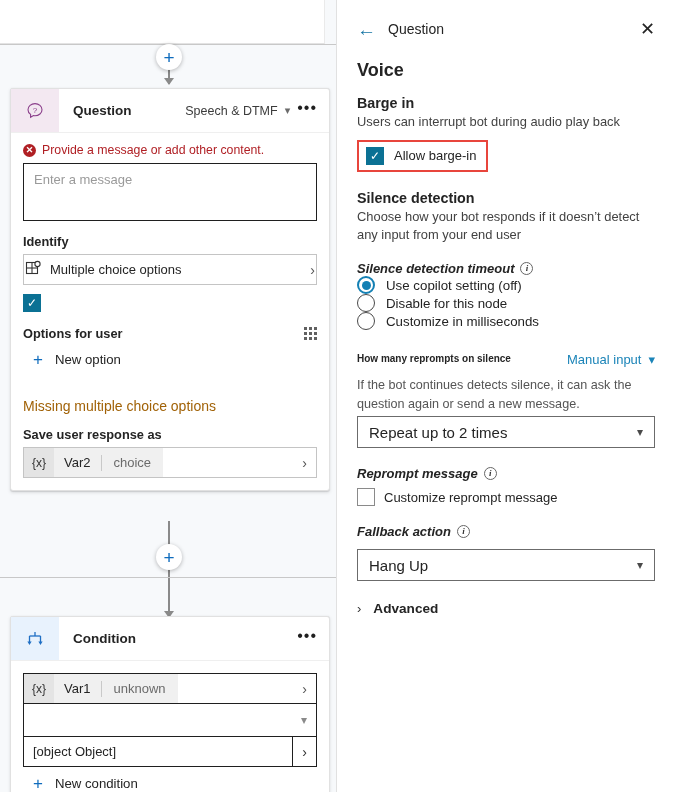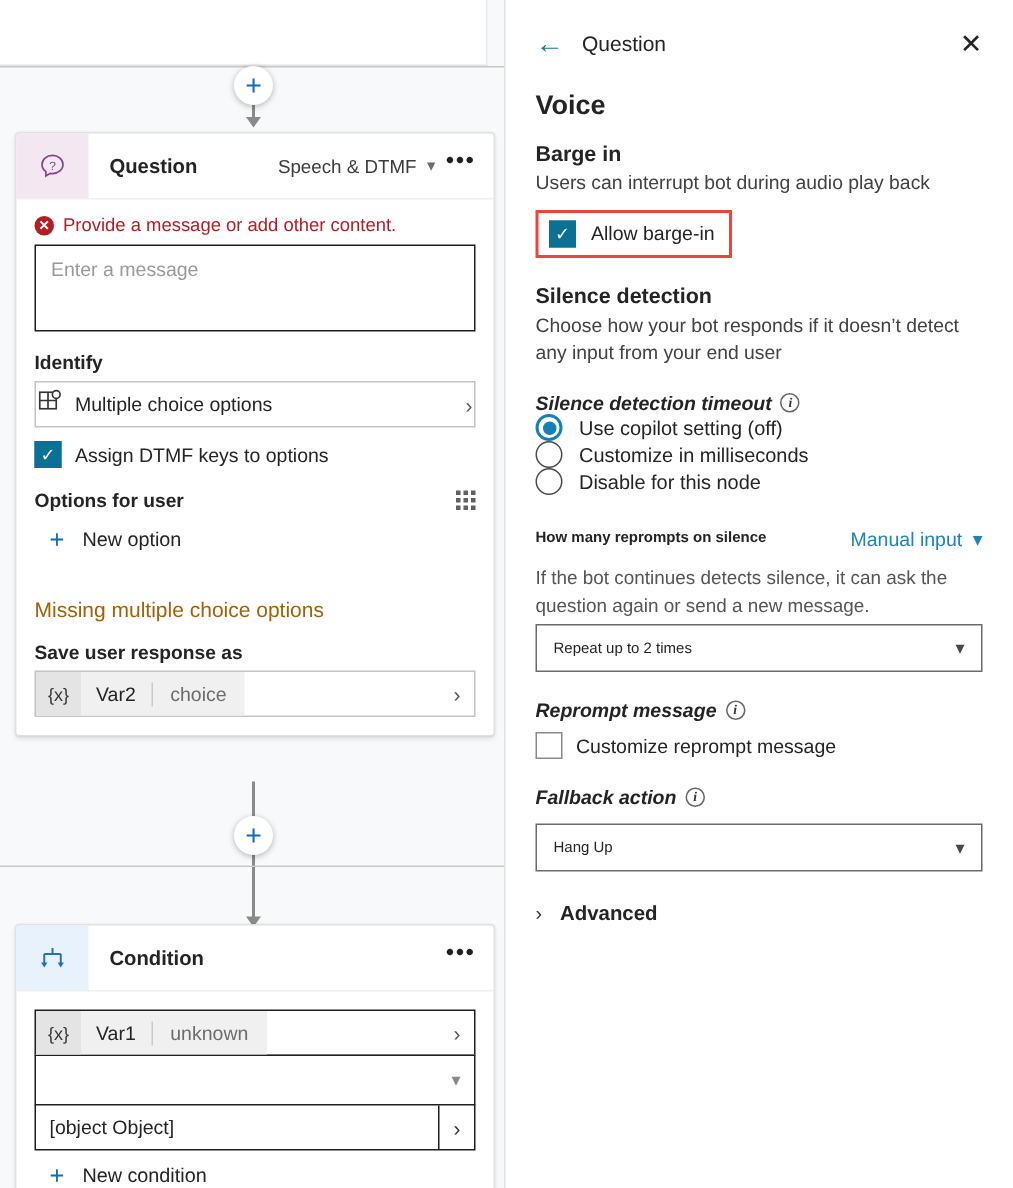--- a/index.html
+++ b/index.html
@@ -175,21 +175,21 @@
   .radio-label { font-size: 13.3px; color: #242424; }
 
   .reprompt-head { display: flex; align-items: flex-start; justify-content: space-between; gap: 10px; }
   .reprompt-head .lbl { font-size: 10px; font-weight: 700; color: #242424; line-height: 1.32; max-width: 165px; }
   .manual-link { display: flex; align-items: center; gap: 7px; color: #1b84b8; font-size: 13px; cursor: pointer; white-space: nowrap; }
   .hint { font-size: 12.6px; color: #555; line-height: 1.5; margin-top: 9px; }
   .dropdown {
     border: 1px solid #6b6b6b; height: 32px; display: flex; align-items: center;
     padding: 0 11px; background: #fff; cursor: pointer; margin-top: 2px;
   }
-  .dropdown .txt { flex: 1; font-size: 10px; color: #242424; }
+  .dropdown .txt { flex: 1; font-size: 15px; color: #242424; }
   .dropdown .chev { color: #4a4a4a; font-size: 12px; }
 
   .adv-row { display: flex; align-items: center; gap: 12px; margin-top: 20px; cursor: pointer; }
   .adv-chev { color: #333; font-size: 13px; }
   .adv-label { font-size: 13.6px; font-weight: 700; color: #242424; }
 
   .mt18 { margin-top: 18px; }
   .mt10 { margin-top: 10px; }
   .mt22 { margin-top: 22px; }
 </style>
@@ -240,21 +240,20 @@
               <line x1="1.5" y1="8" x2="12.5" y2="8" stroke="#333" stroke-width="1.1"></line>
               <circle cx="12.5" cy="4" r="2.6" fill="#fff" stroke="#333" stroke-width="1.1"></circle>
             </svg>
           </span>
           <span class="picker-text">Multiple choice options</span>
           <span class="chev-r">›</span>
         </div>
 
         <div class="cb-row">
           <span class="cb checked"></span>
-          <span class="cb-label">Assign DTMF keys to options</span>
         </div>
 
         <div class="opts-head">
           <span class="sec-label" style="margin:0;">Options for user</span>
           <span class="drag-grid">
             <i></i>
               <i></i>
               <i></i>
               <i></i>
               <i></i>
@@ -367,25 +366,25 @@
         <span>Silence detection timeout</span>
         <span class="info-i">i</span>
       </div>
 
       <div class="radio-row">
         <span class="radio sel"></span>
         <span class="radio-label">Use copilot setting (off)</span>
       </div>
       <div class="radio-row">
         <span class="radio"></span>
-        <span class="radio-label">Customize in milliseconds</span>
+        <span class="radio-label">Disable for this node</span>
       </div>
       <div class="radio-row">
         <span class="radio"></span>
-        <span class="radio-label">Disable for this node</span>
+        <span class="radio-label">Customize in milliseconds</span>
       </div>
     </div>
 
     <div class="mt22 reprompt-head">
       <span class="lbl">How many reprompts on silence</span>
       <span class="manual-link">
         <span>Manual input</span>
         <span>▾</span>
       </span>
     </div>

